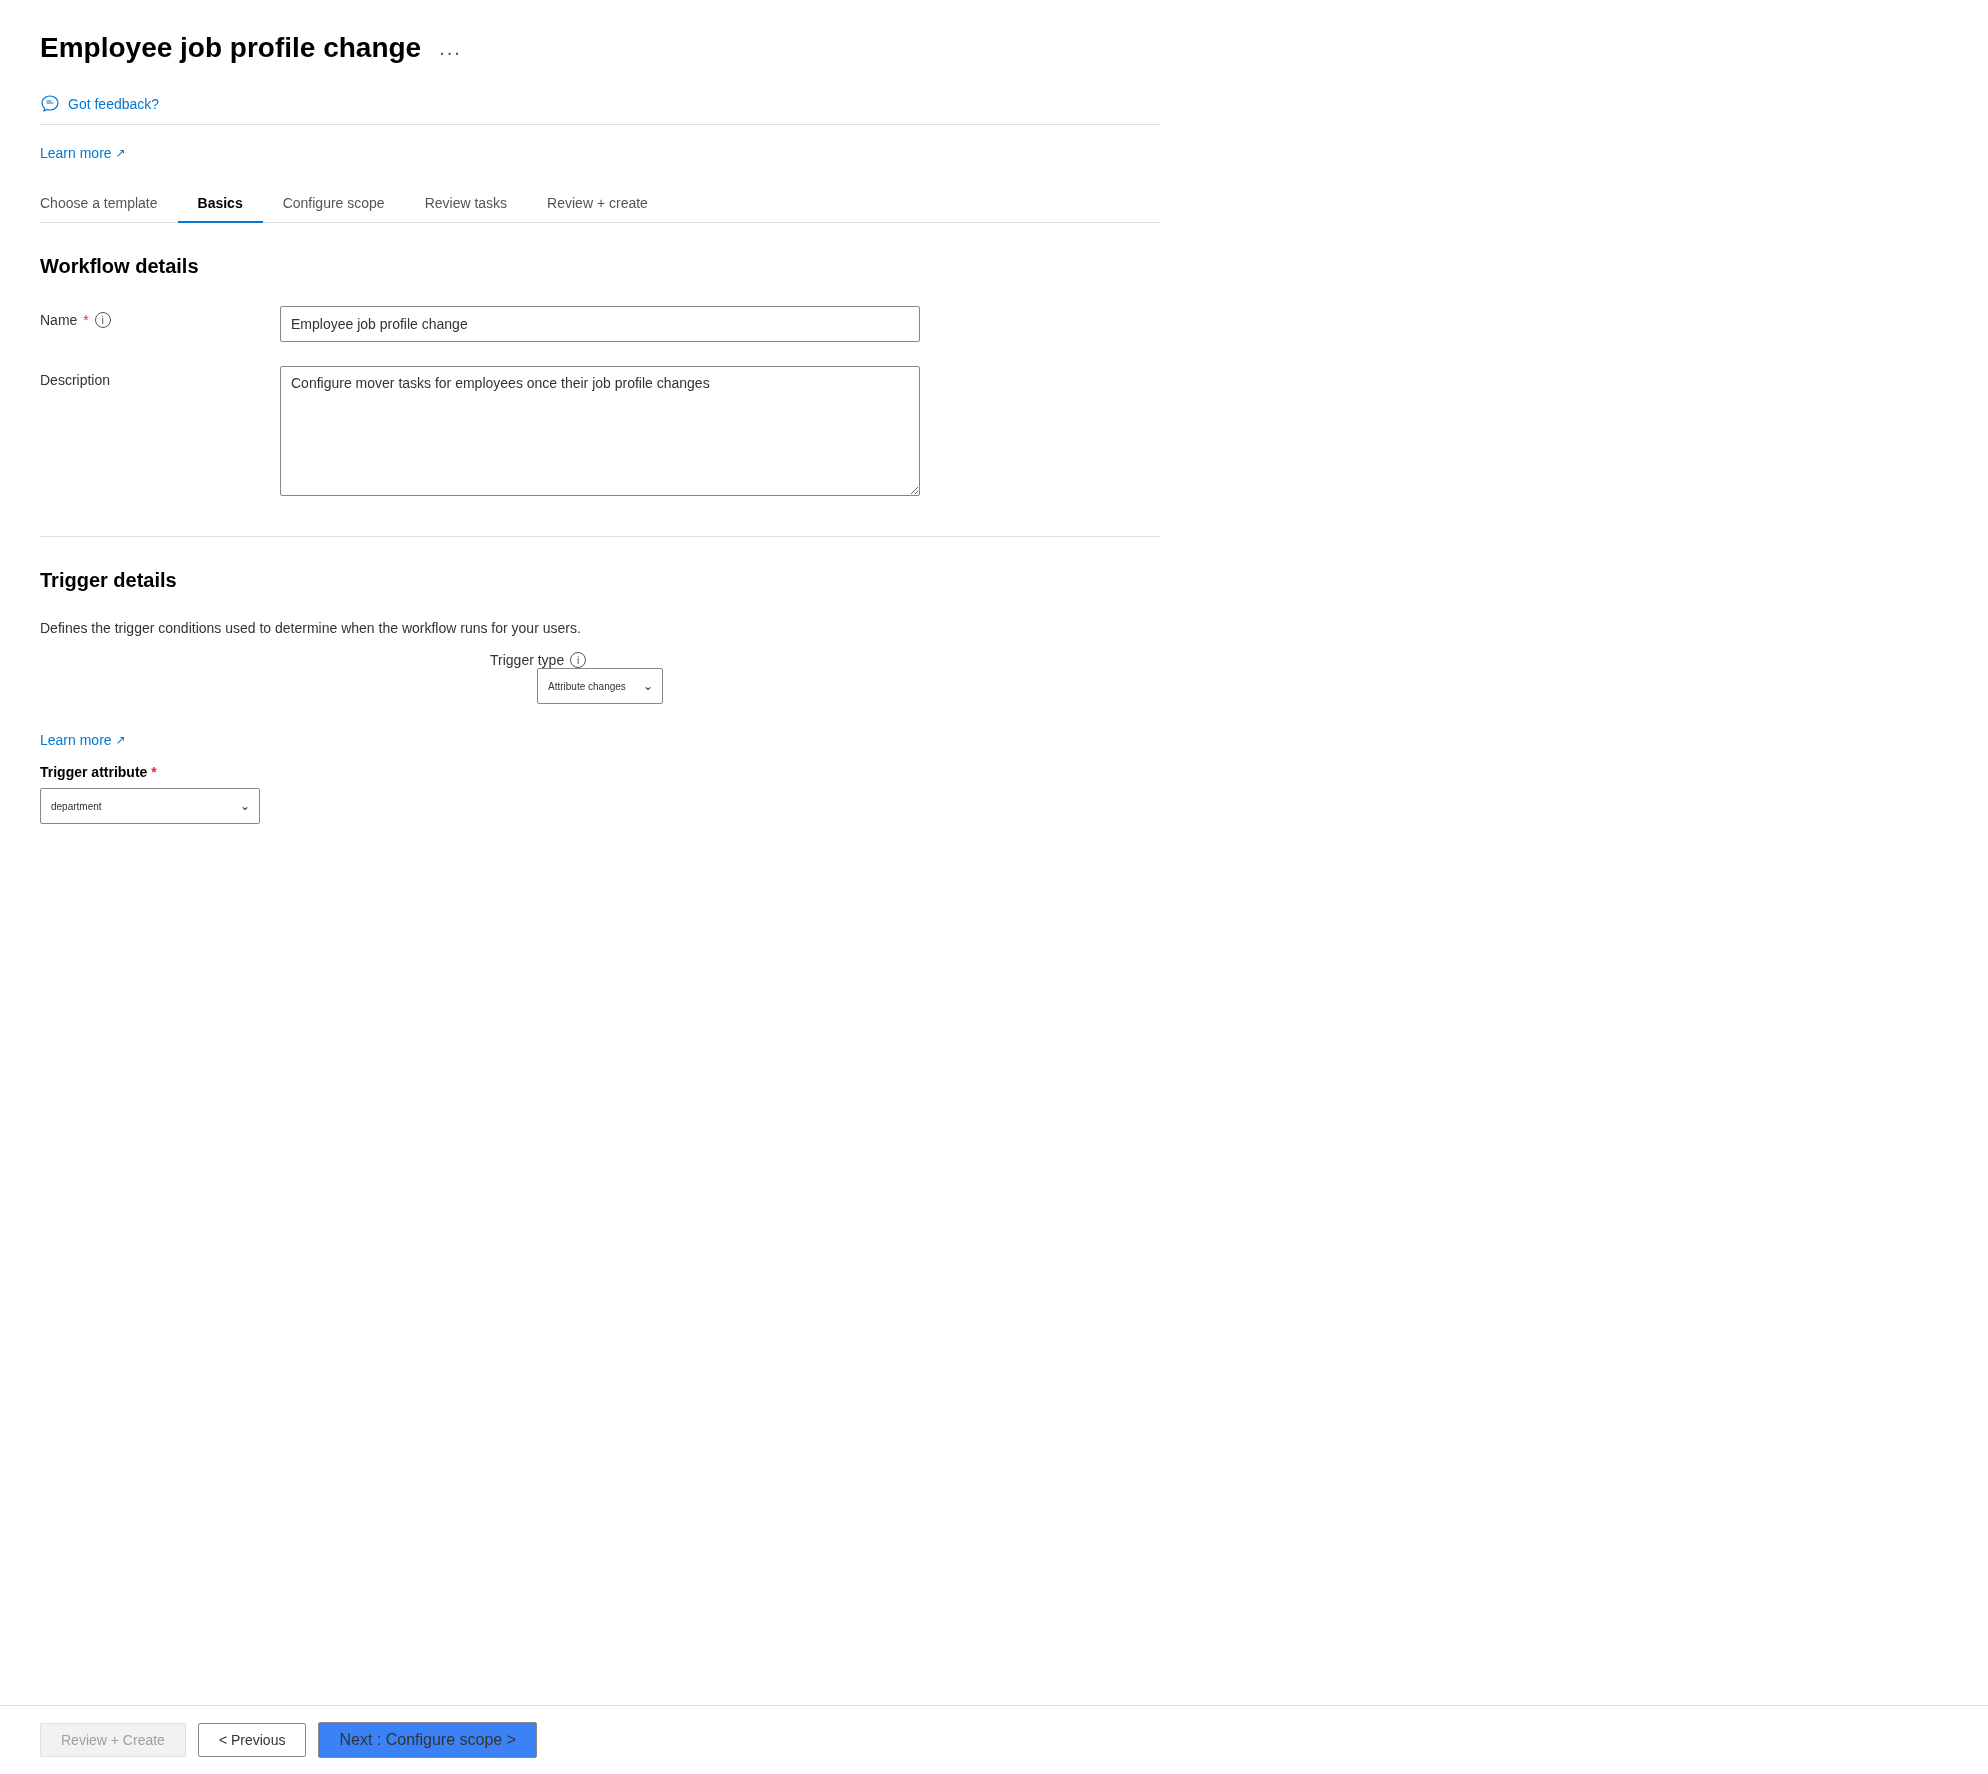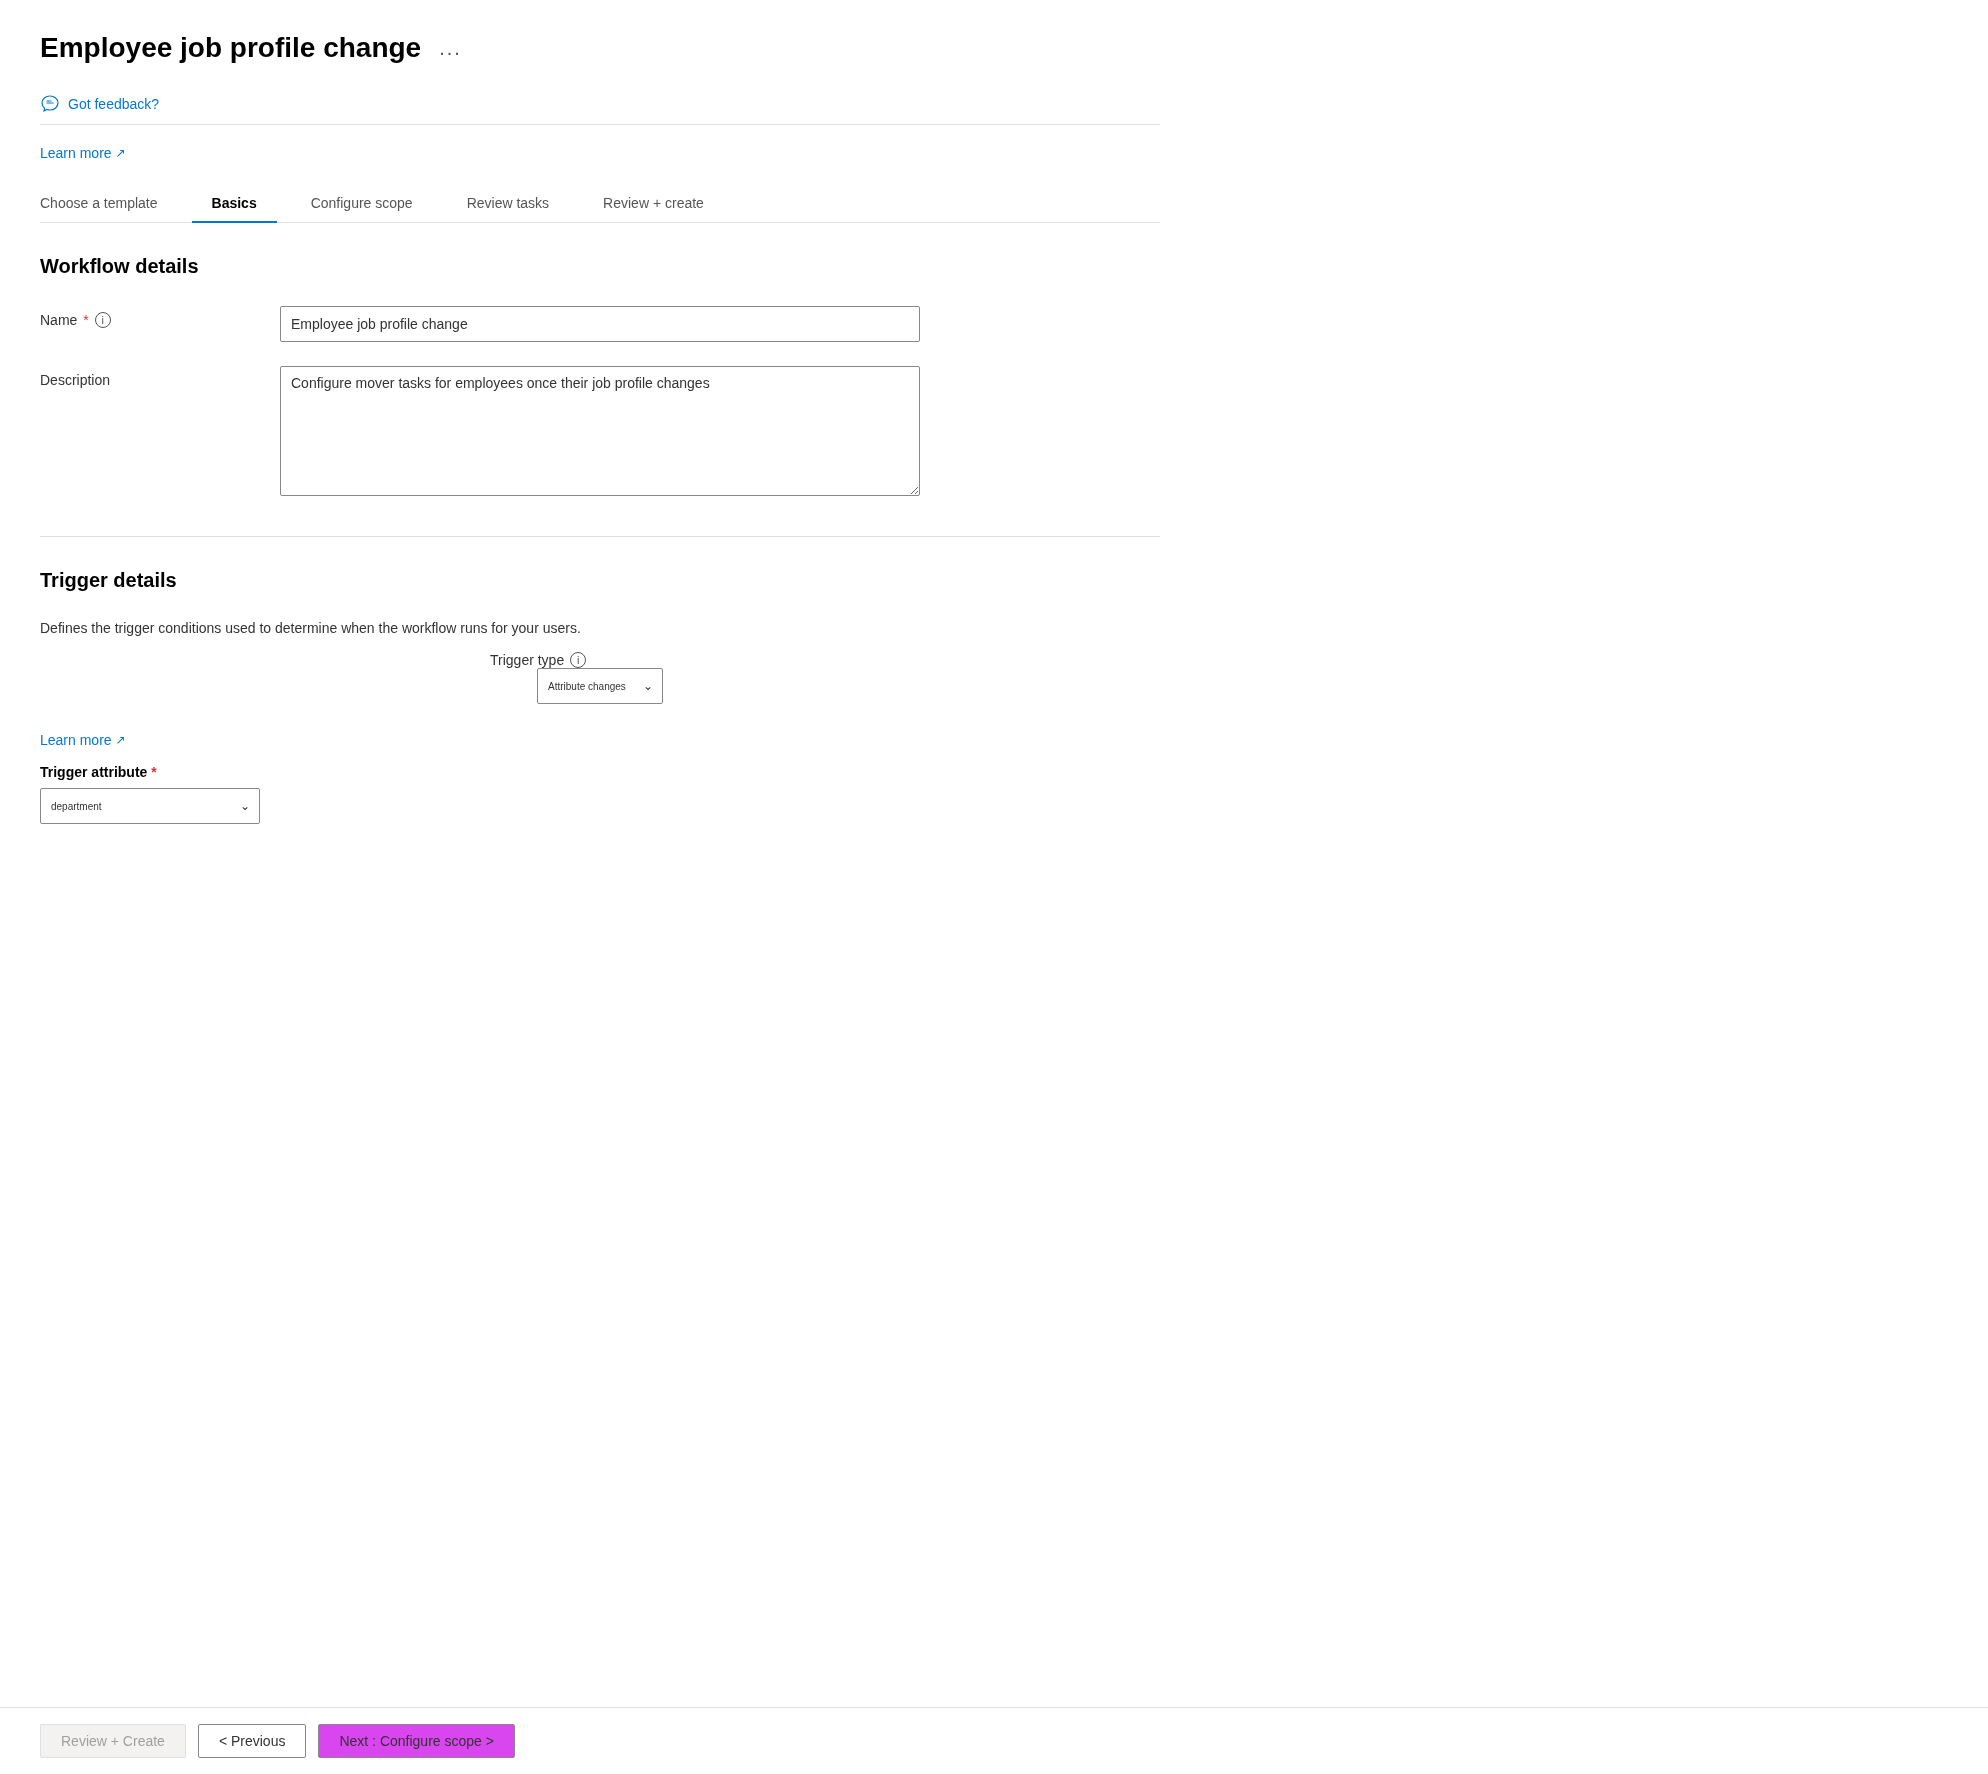--- a/index.html
+++ b/index.html
@@ -62,21 +62,21 @@
       align-items: center;
       gap: 4px;
       margin-bottom: 24px;
     }
     .external-icon {
       font-size: 12px;
     }
     
     .tabs {
       display: flex;
-      gap: 14px;
+      gap: 0;
       border-bottom: 1px solid #e0e0e0;
       margin-bottom: 32px;
     }
     .tab {
       padding: 10px 20px;
       font-size: 14px;
       color: #555;
       cursor: pointer;
       border-bottom: 2px solid transparent;
       margin-bottom: -1px;
@@ -267,25 +267,25 @@
     .btn-secondary {
       background: #fff;
       color: #333;
       border: 1px solid #8a8886;
       padding: 8px 20px;
       font-size: 14px;
       border-radius: 2px;
       cursor: pointer;
     }
     .btn-primary {
-      background: #d946ef;
+      background: #3b82f6;
       color: #333;
       border: 1px solid #8a8886;
       padding: 8px 20px;
-      font-size: 14px;
+      font-size: 16px;
       border-radius: 2px;
       cursor: pointer;
     }
   </style>
 </head>
 <body>
 
 <div class="page-wrapper">
   
   <div class="page-title">

